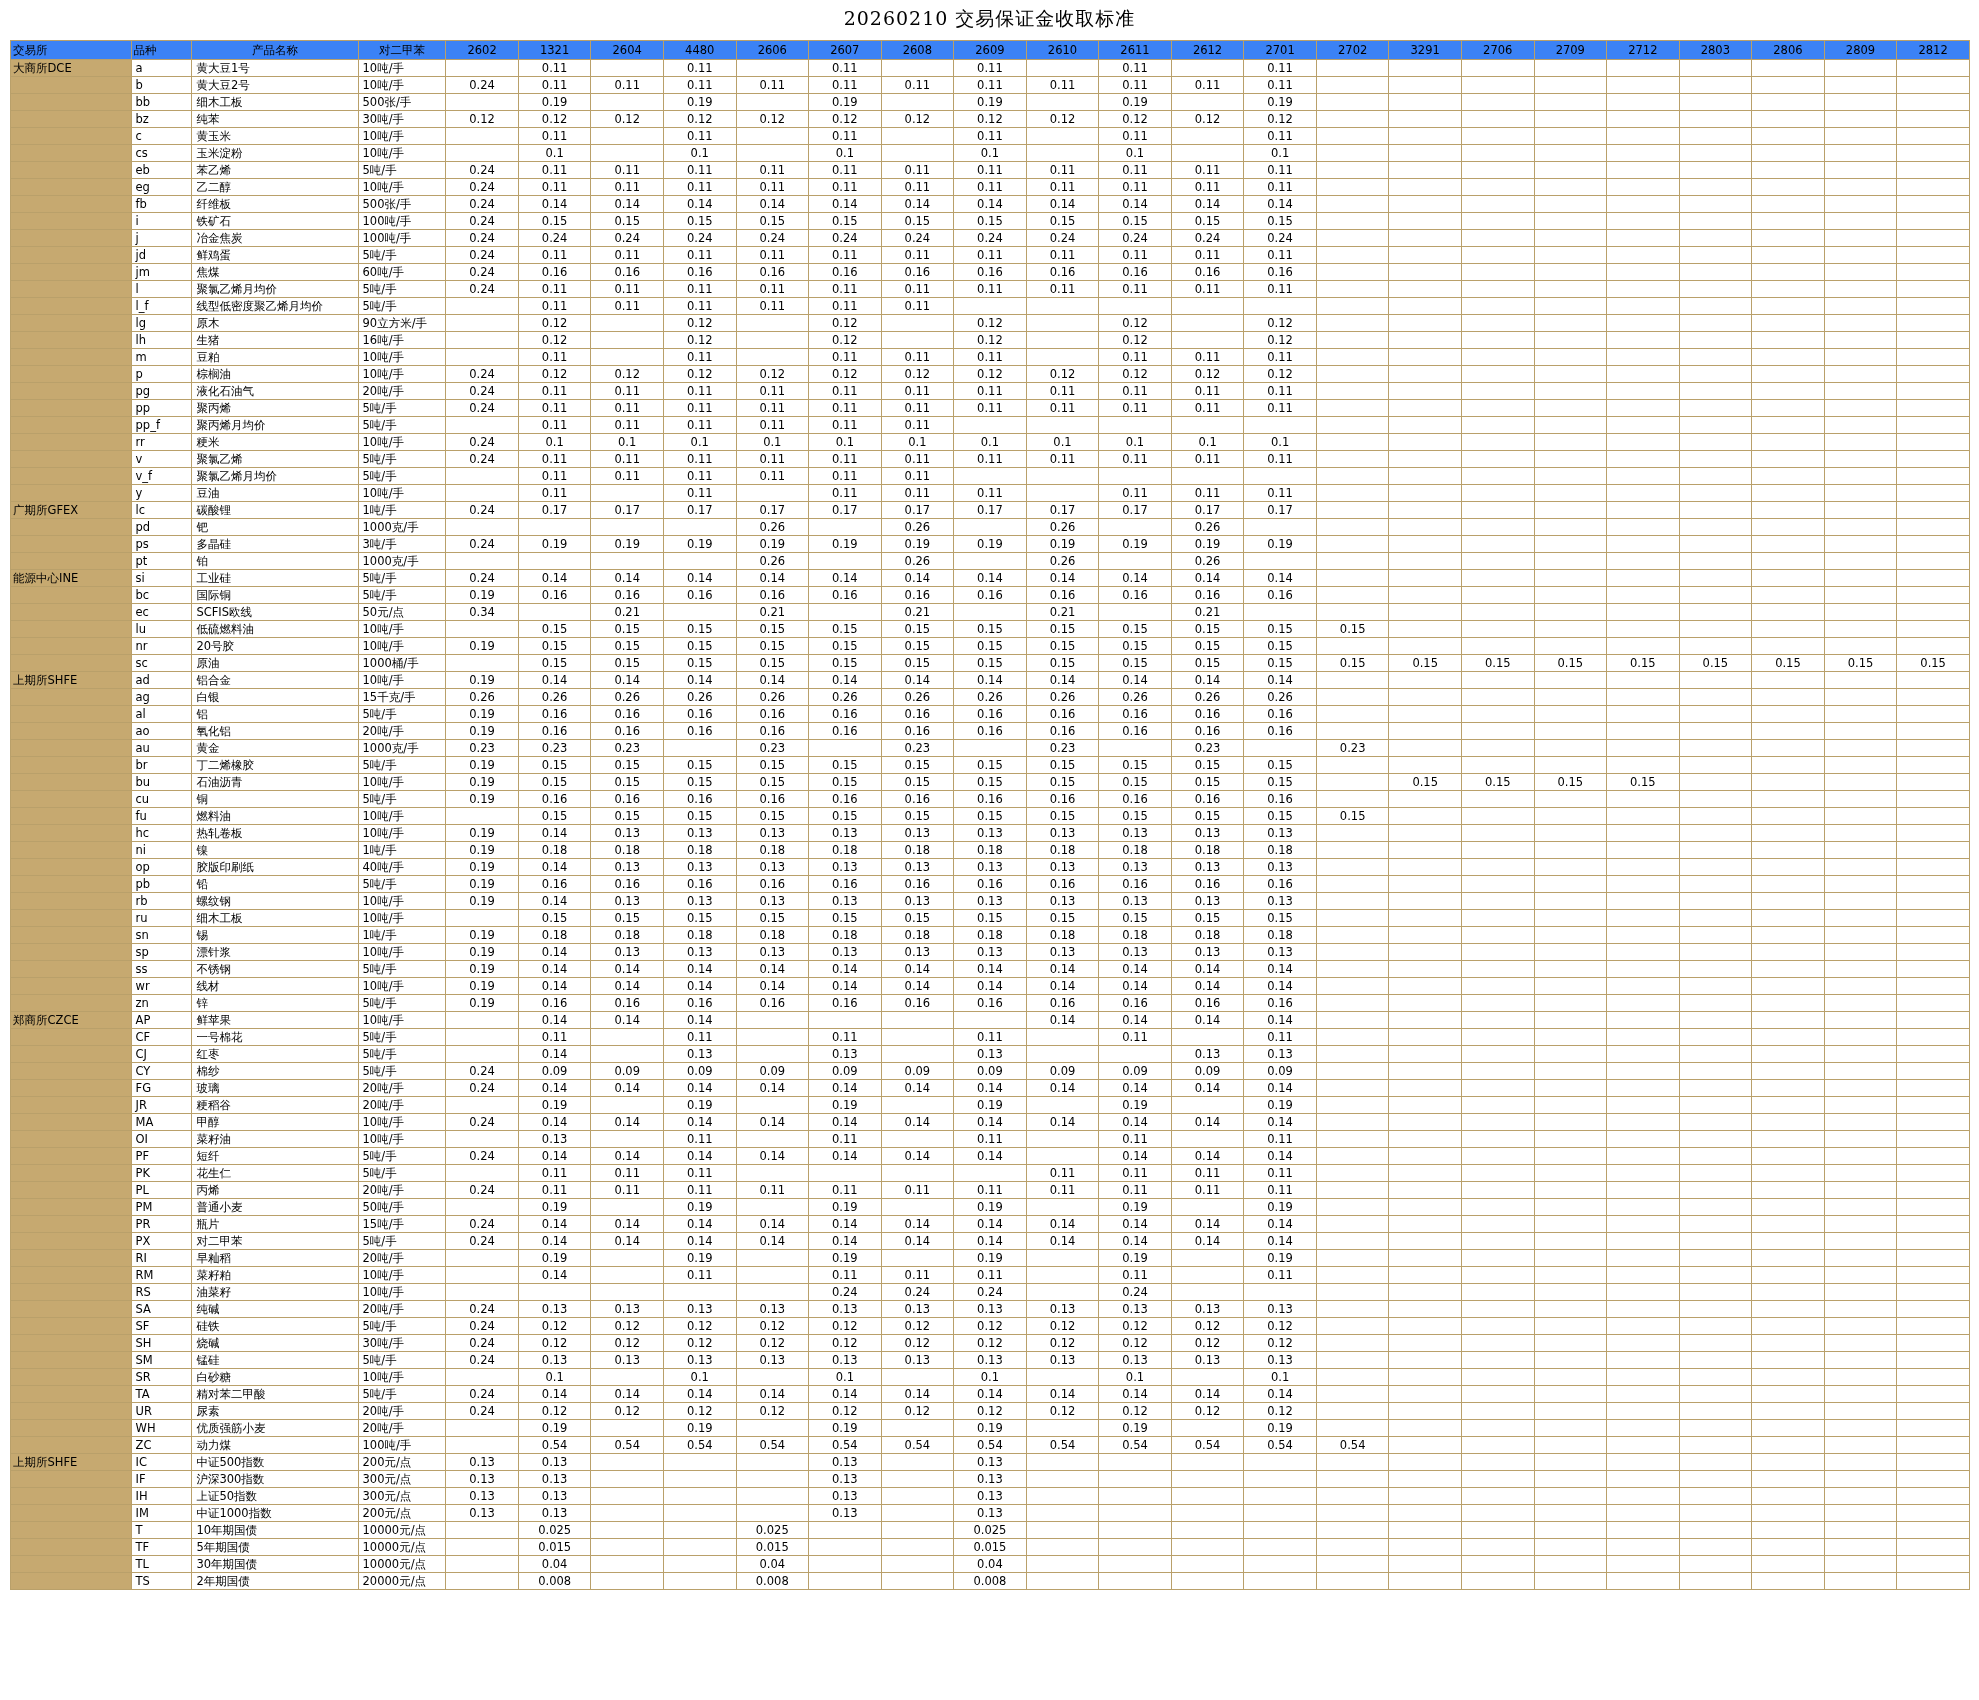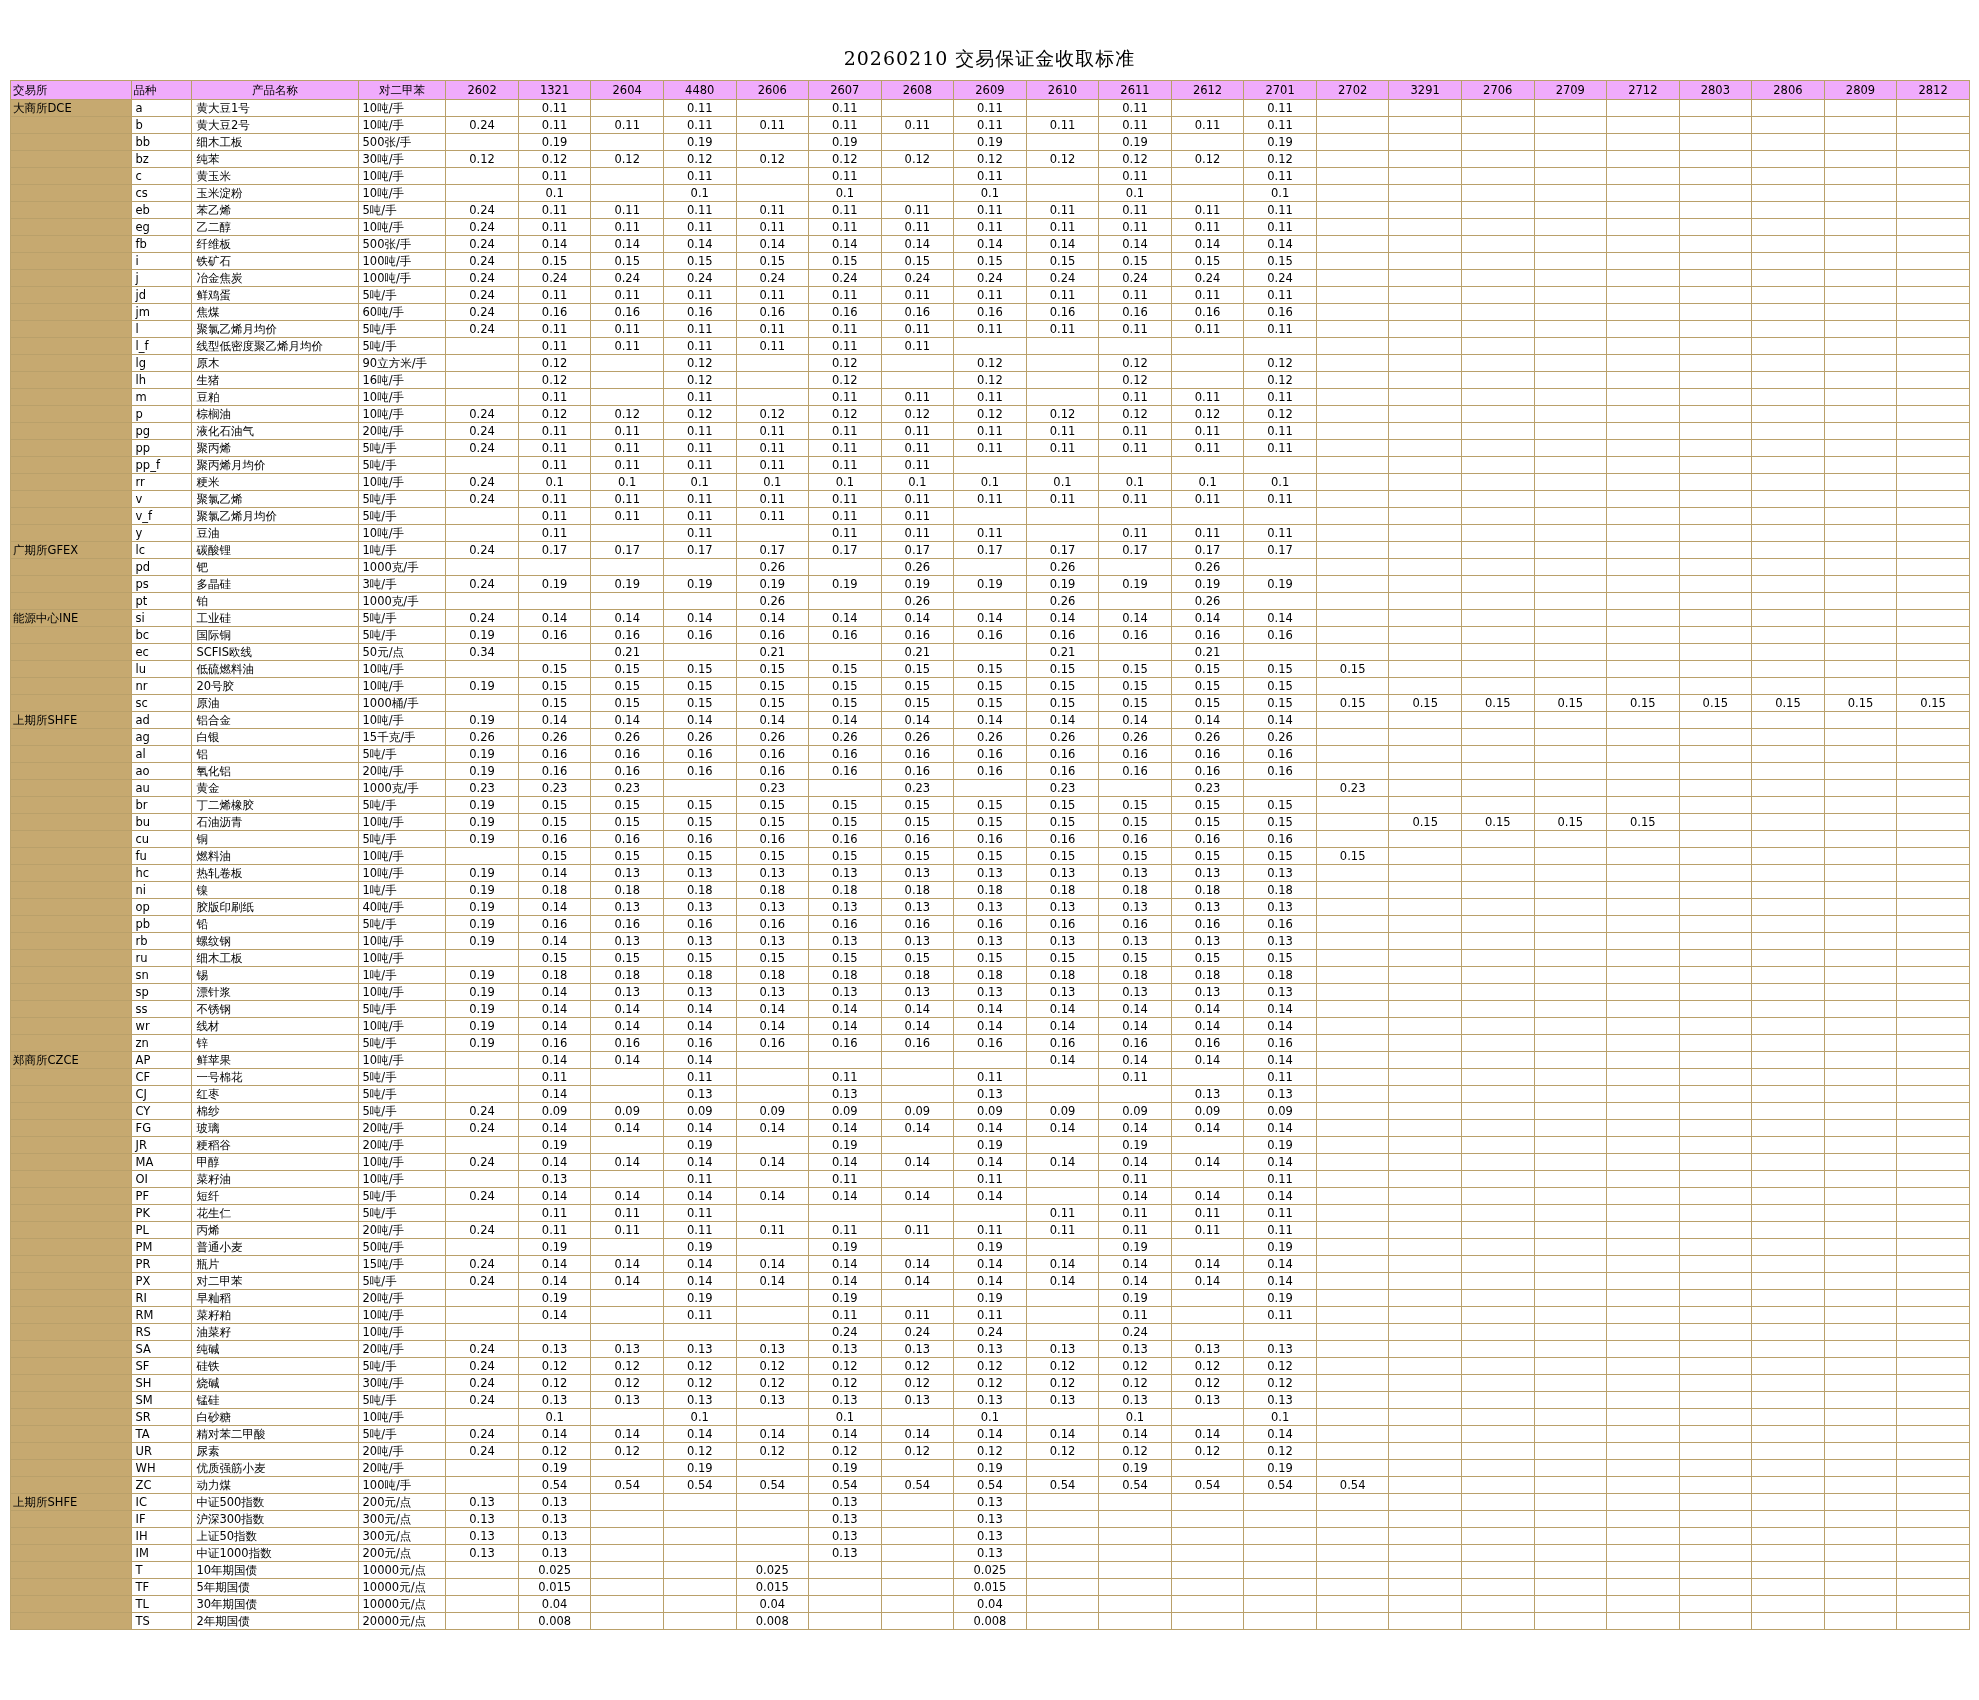--- a/index.html
+++ b/index.html
@@ -7,39 +7,38 @@
     width:1979px;
     font-family:"DejaVu Sans","Liberation Sans",sans-serif;
     color:#000;
   }
   #title{
     text-align:center;
     font-size:19px;
     font-family:"DejaVu Serif","Liberation Serif",serif;
     padding:6px 0 8px 0;
     letter-spacing:1px;
-    margin-top:40px;
   }
   table{
     border-collapse:collapse;
     table-layout:fixed;
     width:1960px;
     margin:0 10px;
     font-size:11.5px;
   }
   th,td{
     border:1px solid #b9a06a;
     padding:0 2px;
     height:16px;
     line-height:16px;
     overflow:hidden;
     white-space:nowrap;
   }
   thead th{
-    background:#f0abfc;
+    background:#3b82f6;
     font-weight:normal;
     text-align:center;
     font-size:11.5px;
     height:18px;
     line-height:18px;
   }
   td.exch{
     background:#c6a970;
     text-align:left;
     font-size:11.5px;

